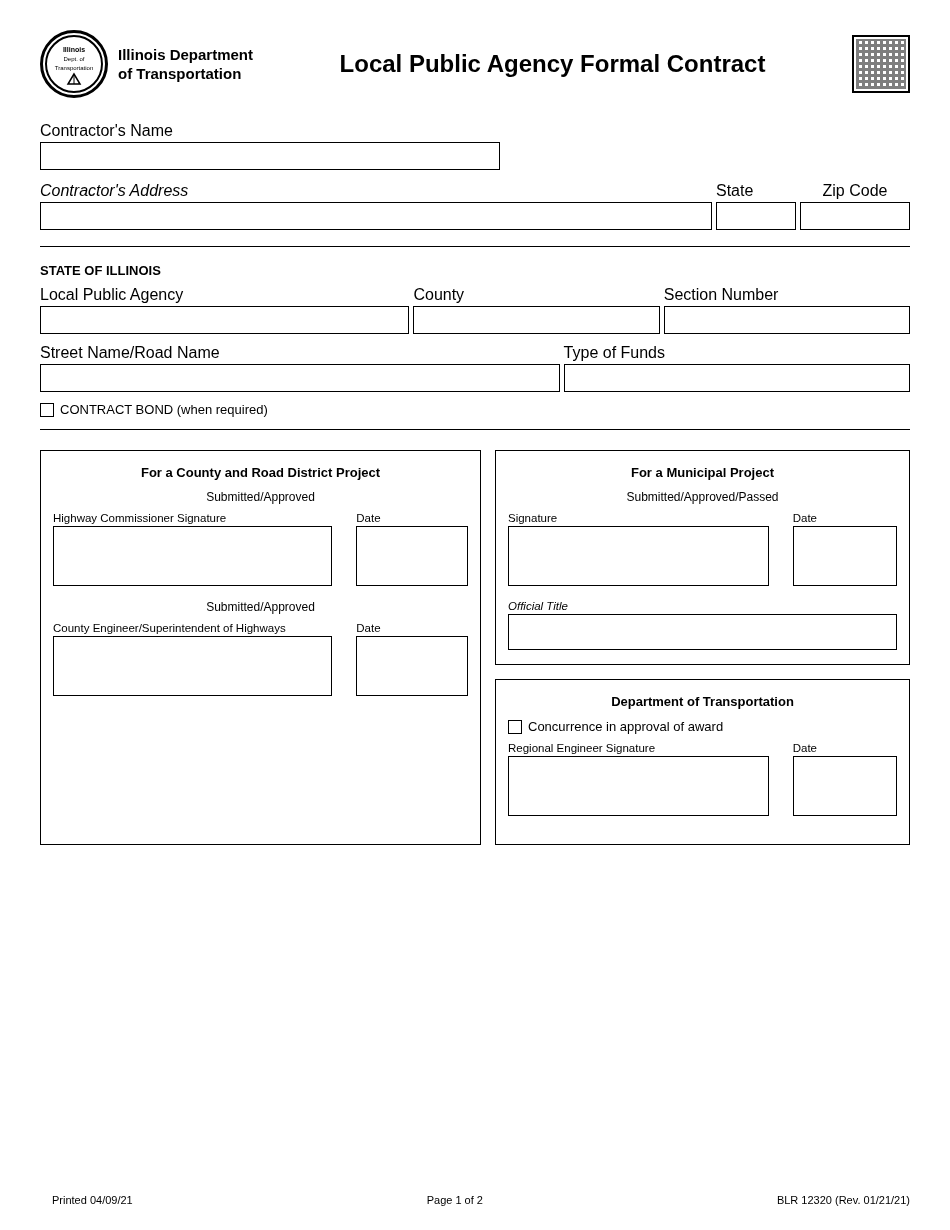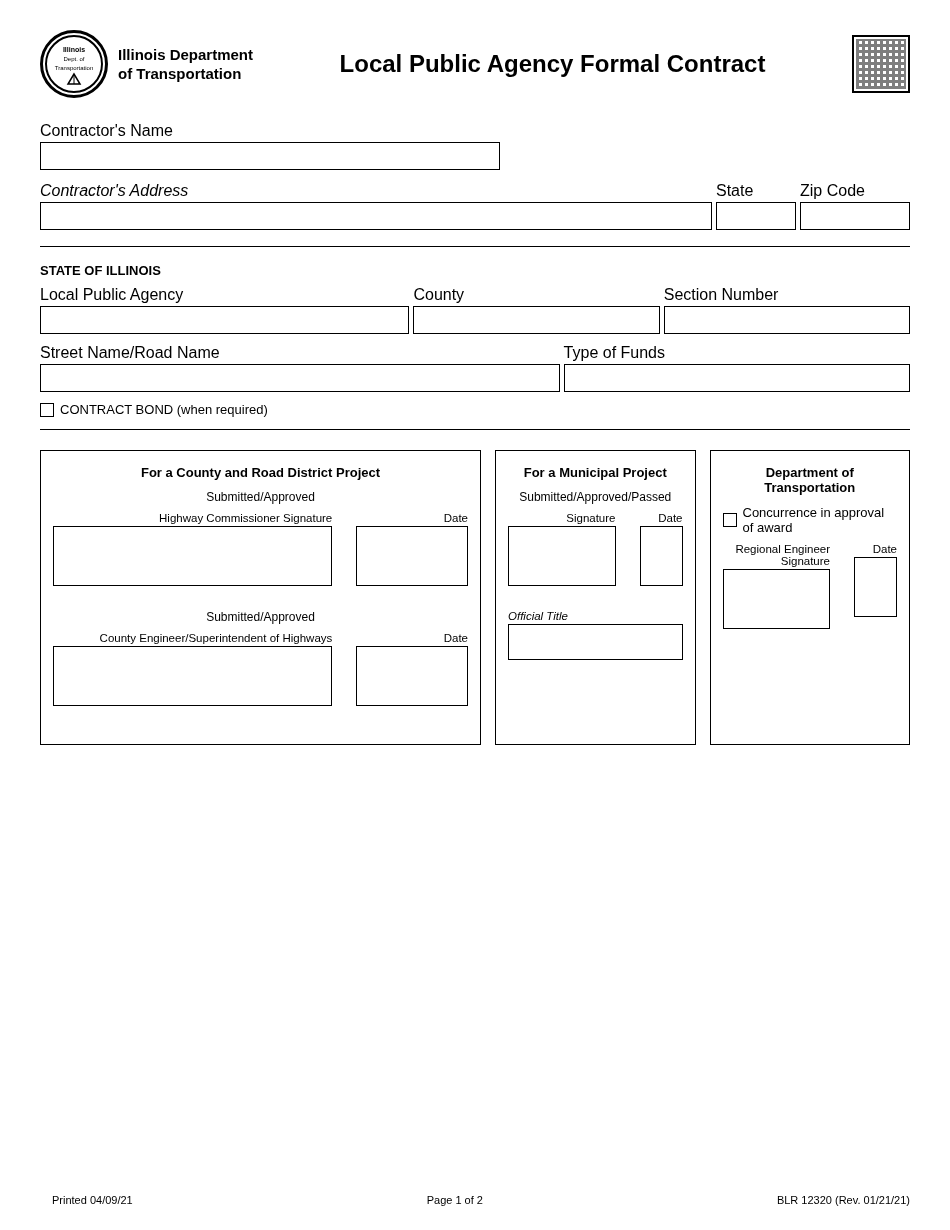--- a/index.html
+++ b/index.html
@@ -80,21 +80,21 @@
       width: 100%;
       display: block;
     }
     .row {
       display: flex;
       gap: 4px;
       margin-bottom: 10px;
     }
     .col-2 { flex: 2; font-style: italic; }
     .col-small { width: 80px; flex: none; }
-    .col-zip { width: 110px; flex: none; }
+    .col-zip { width: 110px; flex: none; text-align: center; }
 
     .divider {
       border: none;
       border-top: 1.5px solid #000;
       margin: 10px 0 16px 0;
     }
 
     .state-header {
       font-weight: bold;
       font-size: 13px;
@@ -131,22 +131,21 @@
       margin-bottom: 10px;
     }
     .panel-subtitle {
       text-align: center;
       font-size: 12px;
       margin-bottom: 8px;
     }
     .sig-row {
       display: flex;
       gap: 24px;
-      margin-bottom: 24px;
-      text-align: right;
+      margin-bottom: 14px;
     }
     .sig-box {
       border: 1px solid #000;
       height: 60px;
       flex: 3;
     }
     .date-box {
       border: 1px solid #000;
       height: 60px;
       flex: 1.2;
@@ -281,21 +280,21 @@
         <div class="sig-label">County Engineer/Superintendent of Highways</div>
         <div class="sig-box"></div>
       </div>
       <div class="date-field-wrap">
         <div class="sig-label">Date</div>
         <div class="date-box"></div>
       </div>
     </div>
   </div>
 
-  <div style="flex:1; display:flex; flex-direction:row; gap:14px;">
+  <div style="flex:1; display:flex; flex-direction:column; gap:14px;">
 
     <div class="panel">
       <div class="panel-title">For a Municipal Project</div>
       <div class="panel-subtitle">Submitted/Approved/Passed</div>
 
       <div class="sig-row">
         <div class="sig-field-wrap">
           <div class="sig-label">Signature</div>
           <div class="sig-box"></div>
         </div>

